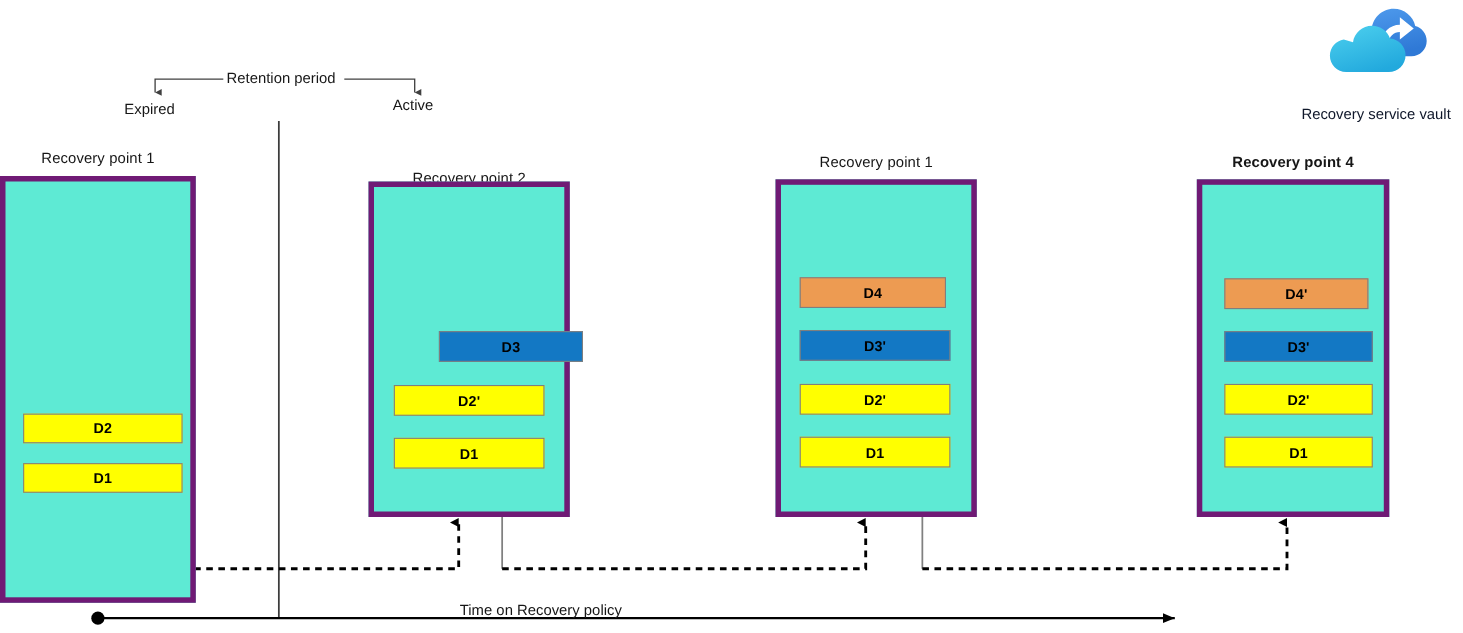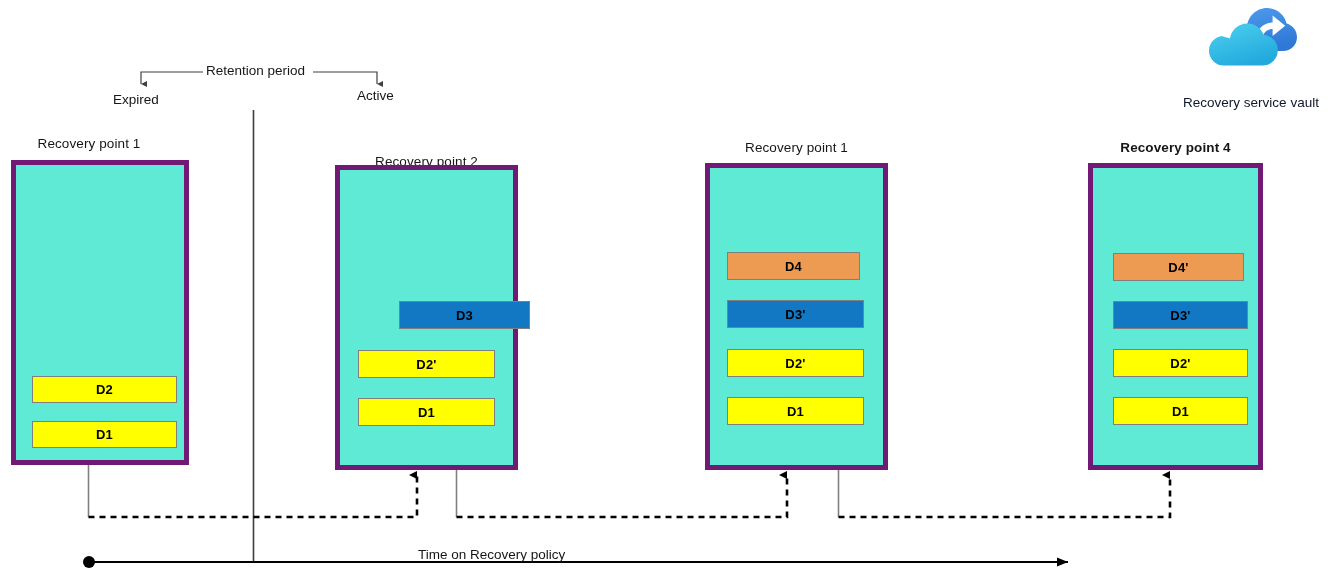--- a/index.html
+++ b/index.html
@@ -124,21 +124,21 @@
 
   <div class="label-txt" style="left:206px; top:63px;">Retention period</div>
 
   <div class="label-txt" style="left:113px; top:92px;">Expired</div>
 
   <div class="label-txt" style="left:357px; top:88px;">Active</div>
 
   <div class="label-txt" style="left:418px; top:547px;">Time on Recovery policy</div>
 
   <div class="rp-title" style="left:0px; top:136px; width:178px;">Recovery point 1</div>
-  <div class="rp-panel" style="left:11px; top:160px; width:178px; height:305px;">
+  <div class="rp-panel" style="left:0px; top:160px; width:178px; height:388px;">
     <div class="data-box" style="left:16px; top:211px; width:145px; height:27px; background:#ffff00;">D2</div>
     <div class="data-box" style="left:16px; top:256px; width:145px; height:27px; background:#ffff00;">D1</div>
   </div>
 
   <div class="rp-title" style="left:335px; top:154px; width:183px;">Recovery point 2</div>
   <div class="rp-panel" style="left:335px; top:165px; width:183px; height:305px;">
     <div class="data-box" style="left:18px; top:131px; width:131px; height:28px; background:#1378c4;margin-left:41px;">D3</div>
     <div class="data-box" style="left:18px; top:180px; width:137px; height:28px; background:#ffff00;">D2'</div>
     <div class="data-box" style="left:18px; top:228px; width:137px; height:28px; background:#ffff00;">D1</div>
   </div>

